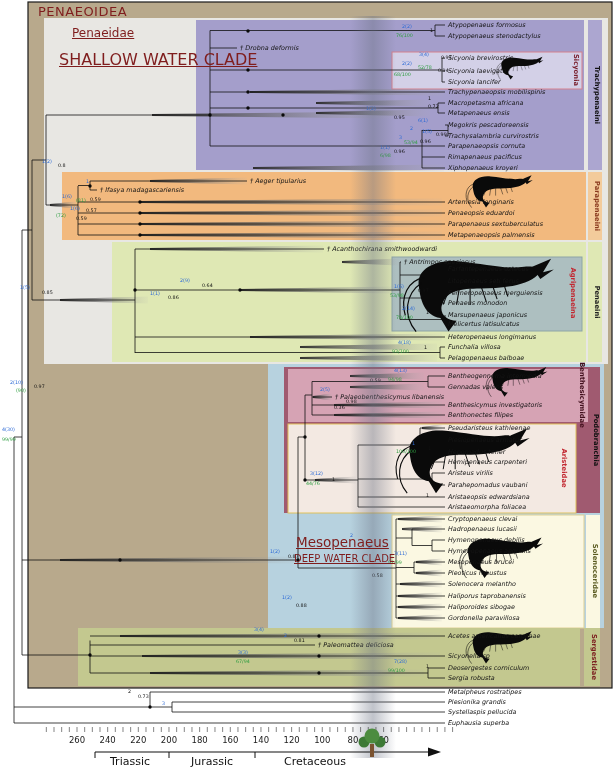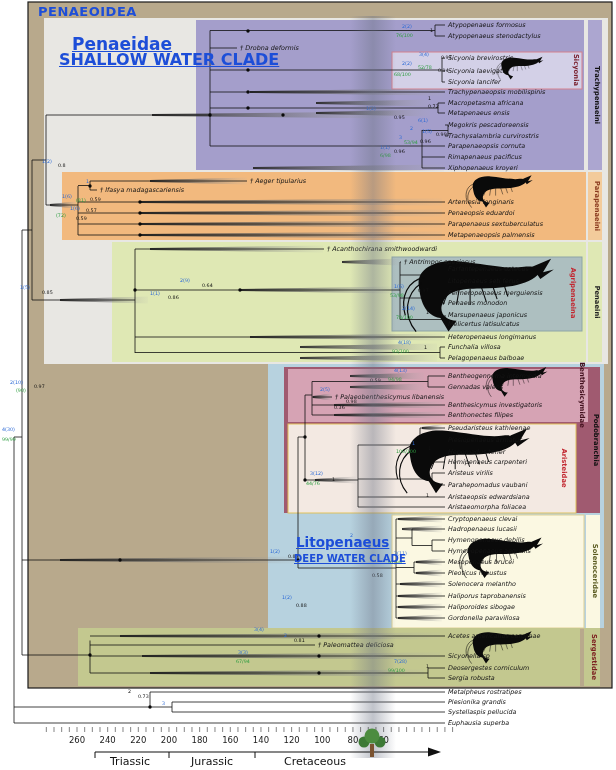--- a/index.html
+++ b/index.html
@@ -1,20 +1,20 @@
 <!DOCTYPE html>
 <html><head>
 <meta charset="utf-8">
 <style>
   html,body{margin:0;padding:0;background:#fff;}
   .fig{position:relative;width:616px;height:770px;background:#fff;font-family:"DejaVu Sans",sans-serif;overflow:hidden;}
   .fig svg{position:absolute;left:0;top:0;}
-  .t{position:absolute;font-weight:bold;color:#1d4ed8;white-space:nowrap;}
+  .t{position:absolute;font-weight:normal;color:#7f1d1d;white-space:nowrap;}
   .t-penaeoidea{left:38px;top:4px;font-size:13px;letter-spacing:.5px;}
-  .t-fam{left:72px;top:26px;font-size:17px;text-decoration:underline;margin-top:8px;}
+  .t-fam{left:72px;top:26px;font-size:12px;text-decoration:underline;}
   .t-famsub{left:52px;top:50px;font-size:16px;text-decoration:underline;margin-left:7px;}
   .t-deep{left:296px;top:534px;font-size:13.5px;text-decoration:underline;}
   .t-deepsub{left:274px;top:553px;font-size:10px;text-decoration:underline;margin-left:20px;}
   text.tip{font-style:italic;font-size:6.4px;fill:#141414;}
   text.side{font-weight:bold;font-size:6.8px;}
   text.ann{font-size:4.8px;}
   text.num{font-size:8.5px;fill:#1a1a1a;}
   text.era{font-size:11px;fill:#111;}
 </style>
 </head>
@@ -574,15 +574,15 @@
       <g>
         <rect x="370" y="744" width="4" height="13" fill="#7a5230"></rect>
         <circle cx="364" cy="742" r="5.5" fill="#3d7a36"></circle>
         <circle cx="380" cy="742" r="5.5" fill="#3d7a36"></circle>
         <circle cx="372" cy="736" r="7.5" fill="#4c8c3f"></circle>
       </g>
     </svg>
   <div class="t t-penaeoidea">PENAEOIDEA</div>
   <div class="t t-fam">Penaeidae</div>
   <div class="t t-famsub">SHALLOW WATER CLADE</div>
-  <div class="t t-deep">Litopenaeus</div>
+  <div class="t t-deep">Mesopenaeus</div>
   <div class="t t-deepsub">DEEP WATER CLADE</div>
 </div>
 
 </body></html>

